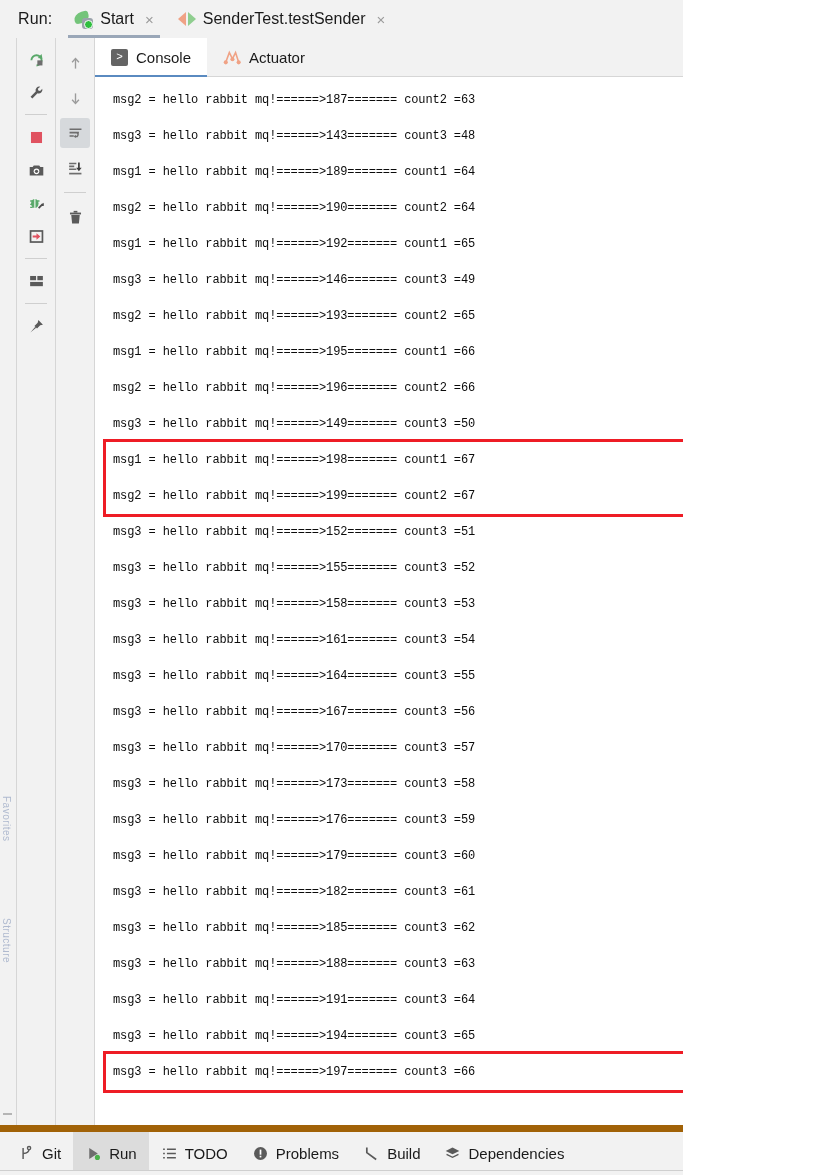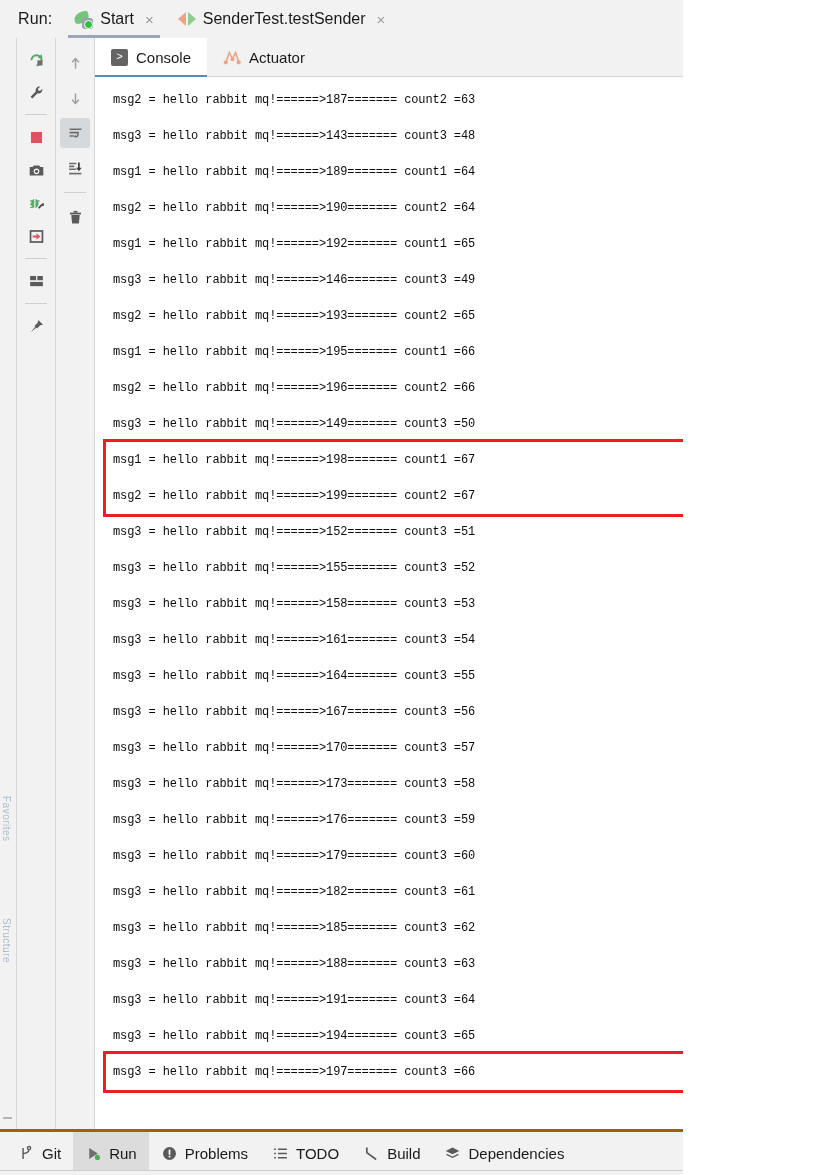--- a/index.html
+++ b/index.html
@@ -286,21 +286,21 @@
     width: 697px;
     box-sizing: border-box;
     pointer-events: none;
   }
 
   
   .statusbar {
     height: 43px;
     flex: 0 0 43px;
     background: #f2f2f2;
-    border-top: 3px solid #a16207;
+    border-top: 7px solid #a16207;
     display: flex;
     align-items: stretch;
     position: relative;
     overflow: hidden;
   }
   .sbtn {
     display: flex;
     align-items: center;
     gap: 7px;
     padding: 0 12px;
@@ -530,33 +530,33 @@
     <div class="sbtn active">
       <svg class="sicon" viewBox="0 0 20 20">
         <path d="M5 3.5 L15 10 L5 16.5 Z" fill="#6e6e6e"></path>
         <circle cx="14.6" cy="14.6" r="3" fill="#4bb14b"></circle>
       </svg>
       <span>Run</span>
     </div>
 
     <div class="sbtn">
       <svg class="sicon" viewBox="0 0 20 20">
+        <path d="M2.5 5 H4.5 M2.5 10 H4.5 M2.5 15 H4.5" stroke="#5a5a5a" stroke-width="2"></path>
+        <path d="M7 5 H17.5 M7 10 H17.5 M7 15 H17.5" stroke="#5a5a5a" stroke-width="1.8"></path>
+      </svg>
+      <span>TODO</span>
+    </div>
+
+    <div class="sbtn">
+      <svg class="sicon" viewBox="0 0 20 20">
         <circle cx="10" cy="10" r="7.6" fill="#5a5a5a"></circle>
         <rect x="9" y="5.4" width="2" height="6" fill="#ffffff"></rect>
         <rect x="9" y="12.6" width="2" height="2" fill="#ffffff"></rect>
       </svg>
       <span>Problems</span>
-    </div>
-
-    <div class="sbtn">
-      <svg class="sicon" viewBox="0 0 20 20">
-        <path d="M2.5 5 H4.5 M2.5 10 H4.5 M2.5 15 H4.5" stroke="#5a5a5a" stroke-width="2"></path>
-        <path d="M7 5 H17.5 M7 10 H17.5 M7 15 H17.5" stroke="#5a5a5a" stroke-width="1.8"></path>
-      </svg>
-      <span>TODO</span>
     </div>
 
 
 
     <div class="sbtn">
       <svg class="sicon" viewBox="0 0 20 20">
         <path d="M4.5 3 L4.5 9 L15.5 17" stroke="#5a5a5a" stroke-width="2" fill="none"></path>
       </svg>
       <span>Build</span>
     </div>

